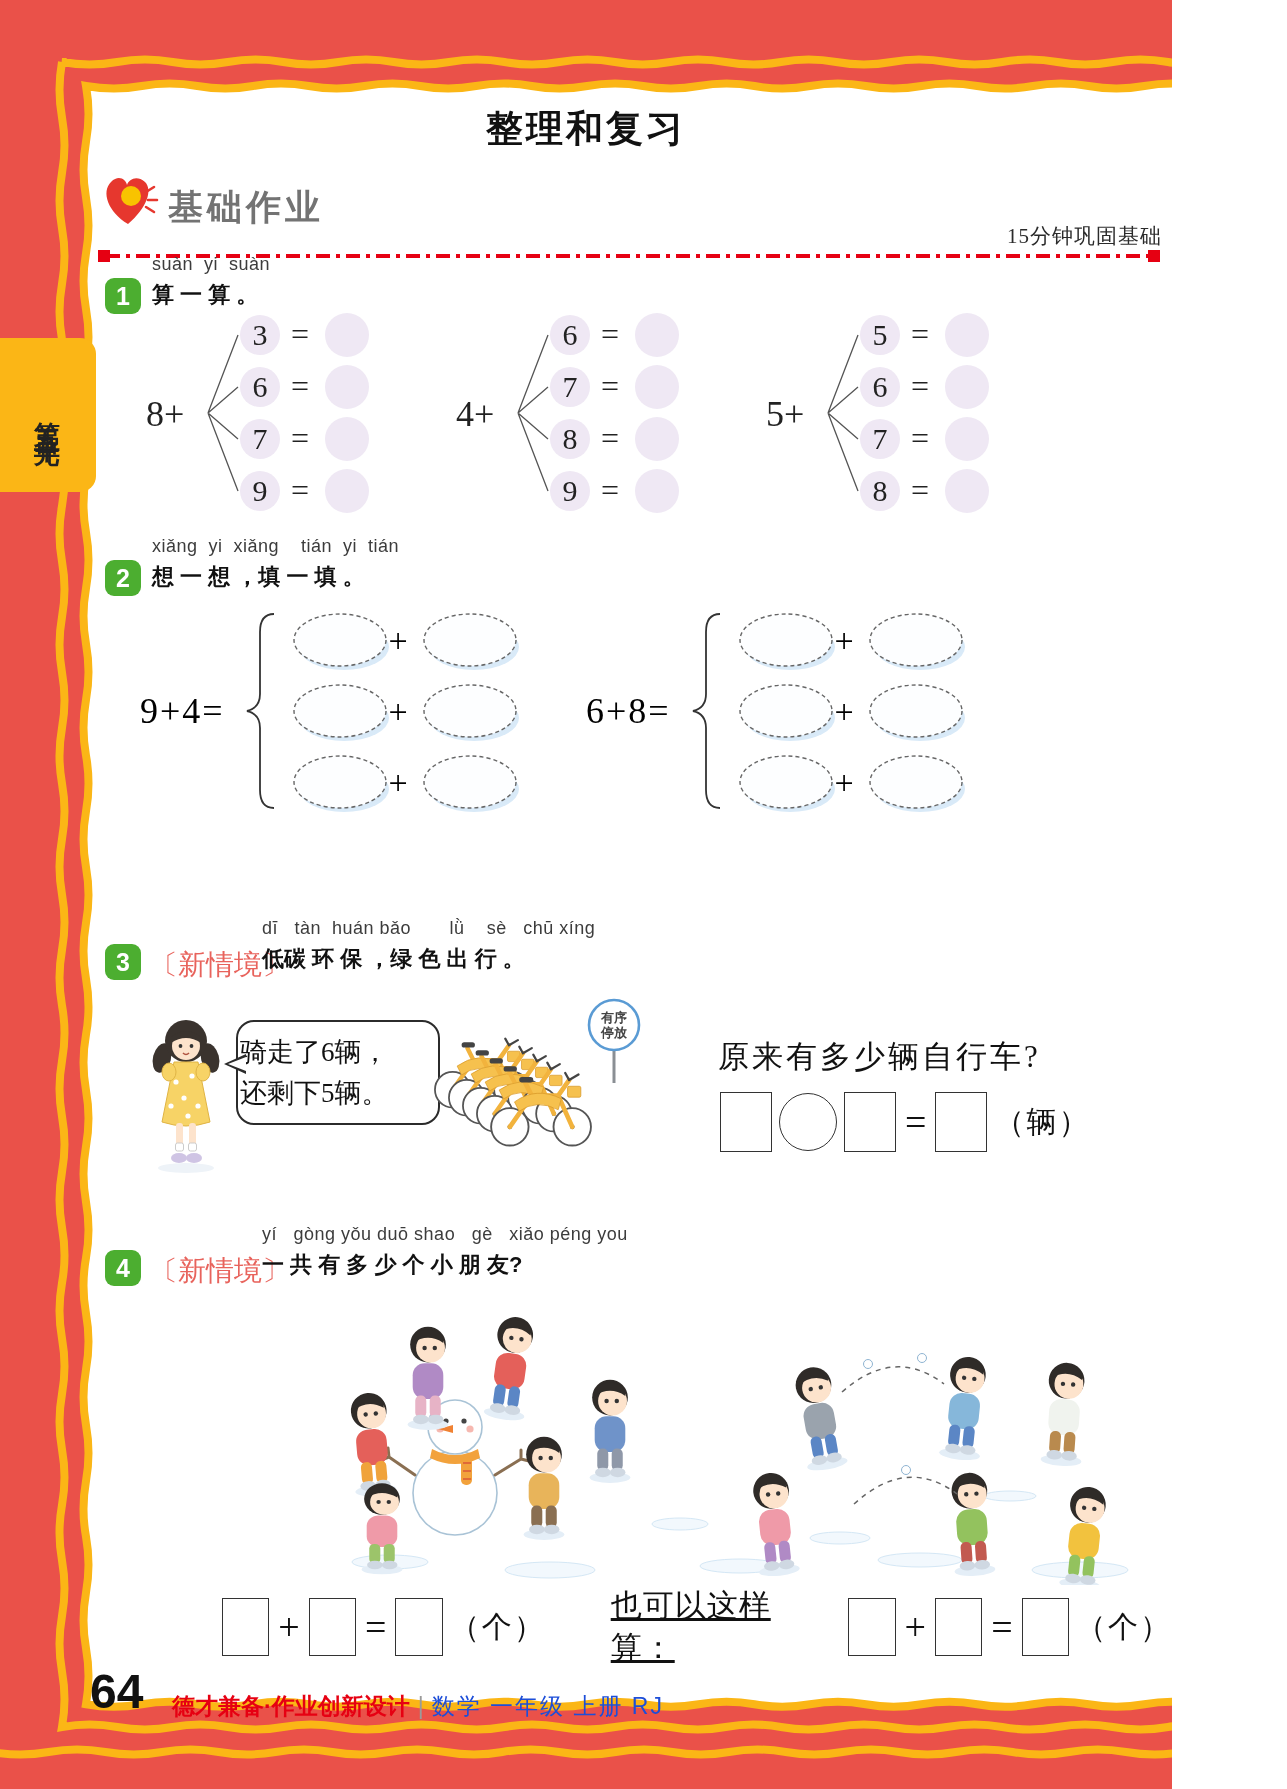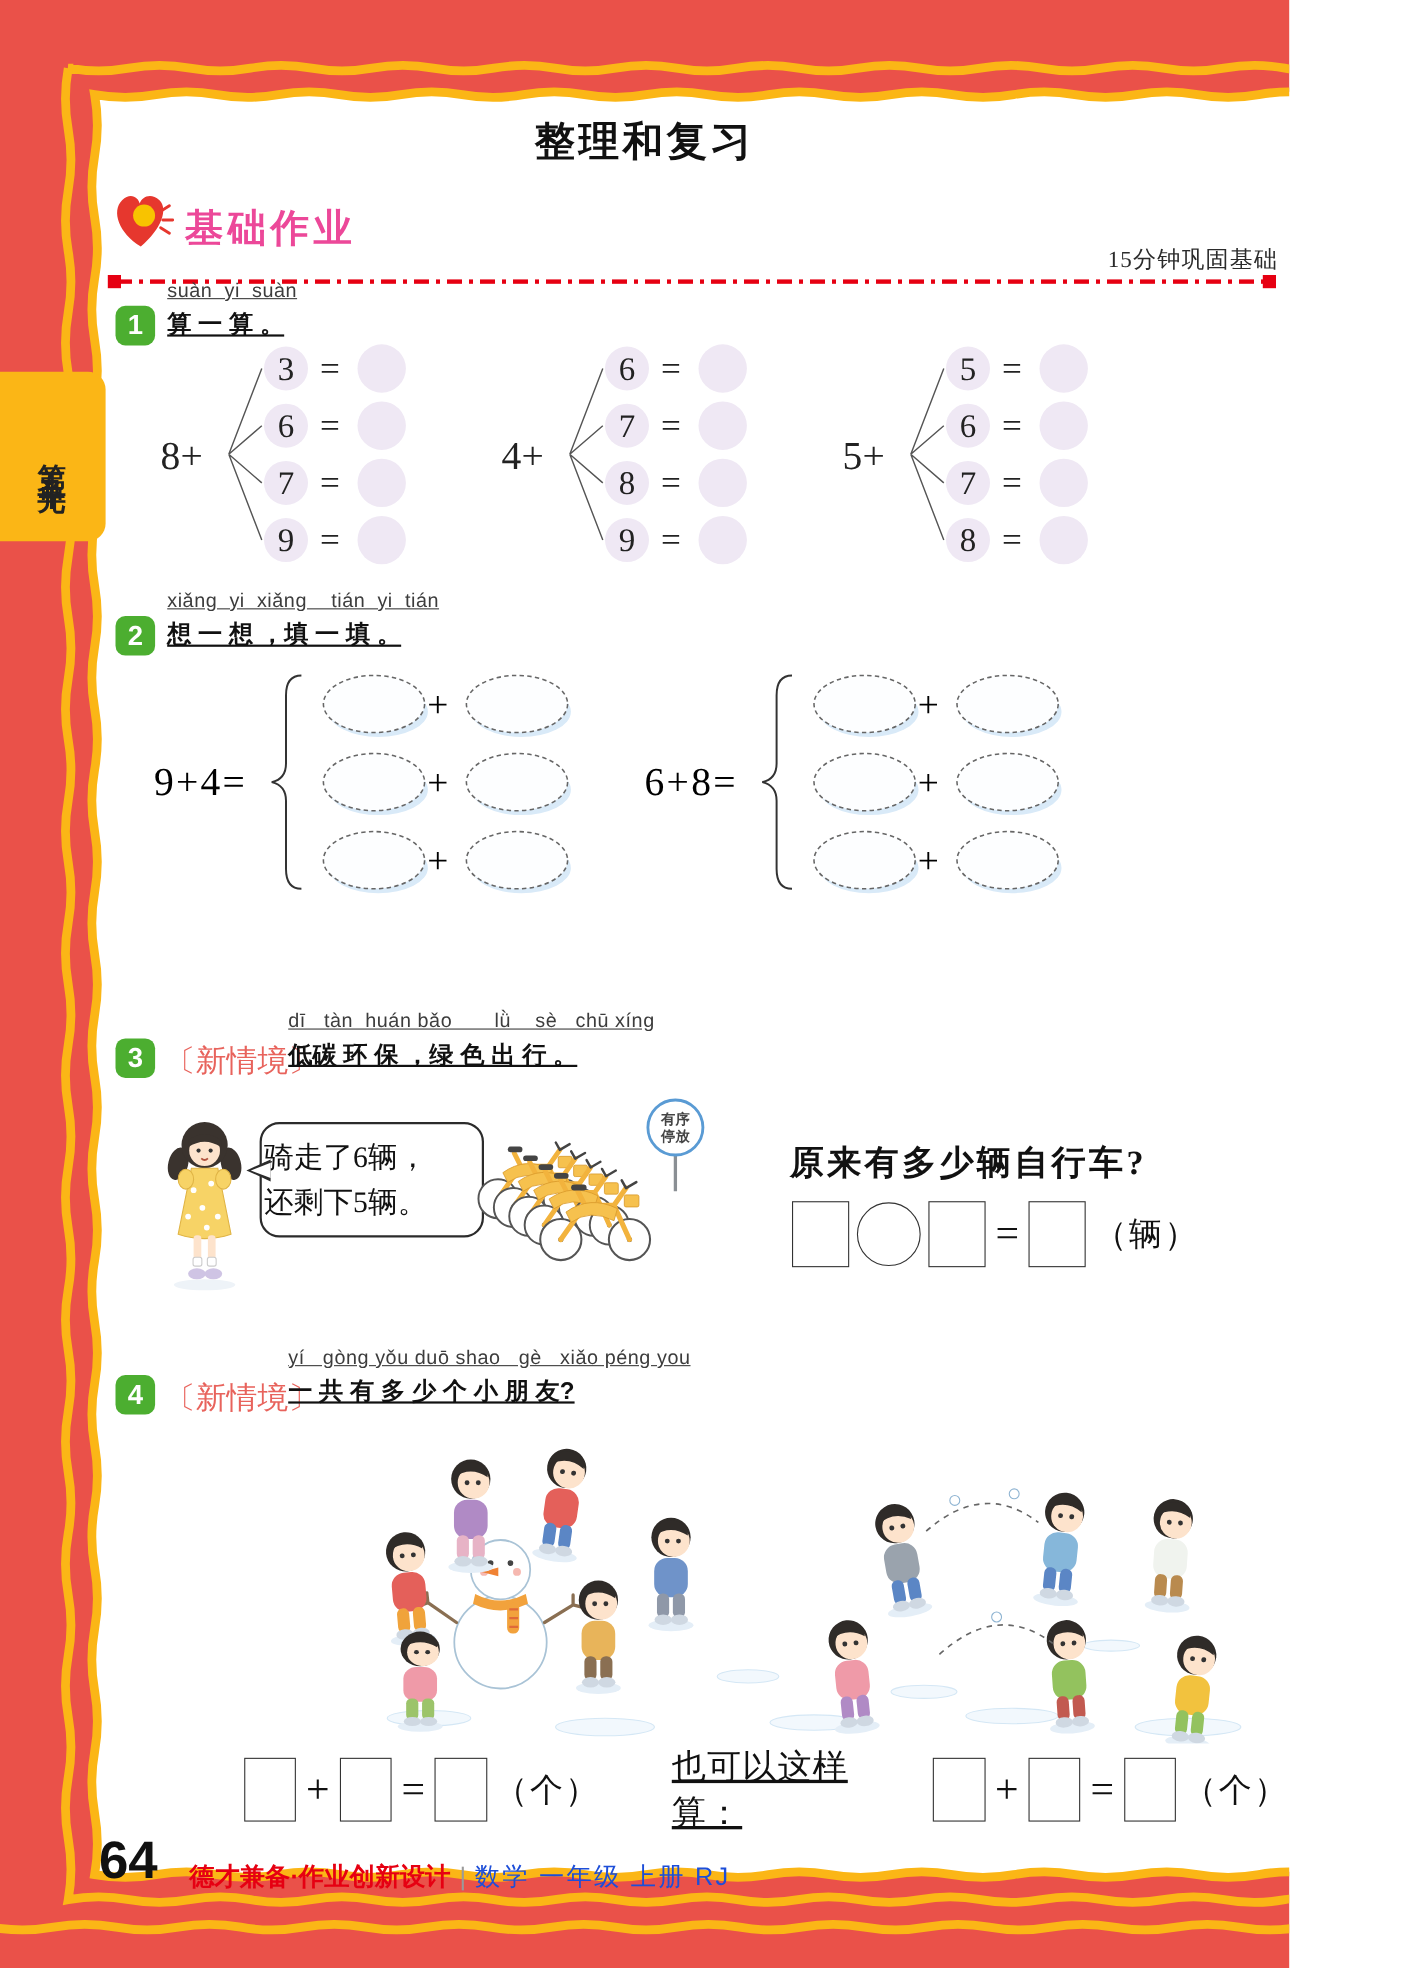--- a/index.html
+++ b/index.html
@@ -2,29 +2,29 @@
 <html><head>
 <meta charset="utf-8">
 <style>
   html,body{margin:0;padding:0;background:#fff;}
   .page{position:relative;width:1172px;height:1789px;background:#fff;overflow:hidden;
         font-family:"Liberation Sans",sans-serif;color:#1c1c1c;}
   #frame{position:absolute;inset:0;z-index:1;pointer-events:none;}
   .content{position:absolute;inset:0;z-index:2;}
   .abs{position:absolute;}
   .kai{font-family:"Liberation Serif",serif;}
-  .pre{white-space:pre;text-decoration:underline;}
+  .pre{white-space:pre;}
 
   .unit-tab{position:absolute;left:0;top:338px;width:96px;height:154px;background:#fbb616;
     border-radius:0 16px 16px 0;z-index:3;display:flex;align-items:center;justify-content:center;}
   .unit-tab span{writing-mode:vertical-rl;font-size:26px;font-weight:700;color:#222;letter-spacing:7px;}
 
   .doc-title{left:0;right:0;top:104px;text-align:center;font-size:37px;font-weight:800;letter-spacing:3px;color:#111;}
 
-  .sec-label{left:168px;top:184px;font-size:35px;font-weight:800;color:#ec4899;letter-spacing:4px;}
+  .sec-label{left:168px;top:184px;font-size:35px;font-weight:800;color:#737373;letter-spacing:4px;}
   .time-note{top:222px;left:962px;width:200px;text-align:right;font-size:21px;color:#2b2b2b;letter-spacing:1px;}
   .dashline{left:106px;top:254px;width:1046px;height:3.5px;
     background:repeating-linear-gradient(90deg,#e60012 0 14px,transparent 14px 20px,#e60012 20px 24px,transparent 24px 30px);}
   .dashline::before,.dashline::after{content:'';position:absolute;top:-4.5px;width:12px;height:12px;background:#e60012;}
   .dashline::before{left:-8px;} .dashline::after{right:-8px;}
 
   .badge{width:36px;height:36px;background:#4cae30;border-radius:9px;color:#fff;font-size:25px;
     font-weight:800;display:flex;align-items:center;justify-content:center;}
   .pinyin{font-size:18px;color:#3c3c3c;letter-spacing:.5px;}
   .ptitle{font-size:22px;font-weight:800;color:#111;}
@@ -38,21 +38,21 @@
   .bubble::before{content:'';position:absolute;left:-24px;top:32px;border:10px solid transparent;border-right:22px solid #2b2b2b;}
   .bubble::after{content:'';position:absolute;left:-17px;top:35px;border:7px solid transparent;border-right:18px solid #fff;}
 
   .eqrow{display:flex;align-items:center;gap:7px;}
   .sq{width:50px;height:58px;border:1.7px solid #333;background:#fff;}
   .sq.small{width:46px;height:56px;}
   .crc{width:56px;height:56px;border:1.7px solid #333;border-radius:50%;background:#fff;}
   .op{font-family:"Liberation Serif",serif;font-size:38px;color:#111;padding:0 2px;}
   .unit{font-family:"Liberation Serif",serif;font-size:30px;color:#111;letter-spacing:2px;}
   .alt-label{font-family:"Liberation Serif",serif;font-size:31px;color:#111;margin:0 10px 0 58px;letter-spacing:1px;text-decoration:underline;}
-  .q-text{font-family:"Liberation Serif",serif;font-size:31px;color:#111;letter-spacing:3px;font-weight:bold;}
+  .q-text{font-family:"Liberation Serif",serif;font-size:31px;color:#111;letter-spacing:3px;}
 
   .footer-num{left:90px;top:1664px;font-size:48px;font-weight:900;color:#111;}
   .footer-line{left:170px;top:1680px;font-size:23px;display:flex;gap:8px;align-items:baseline;}
   .footer-brand{color:#e60012;font-weight:800;margin-top:13px;}
   .footer-meta{color:#1d4ed8;letter-spacing:2px;}
   .footer-div{color:#9a9a9a;}
 </style>
 </head>
 <body>
 

